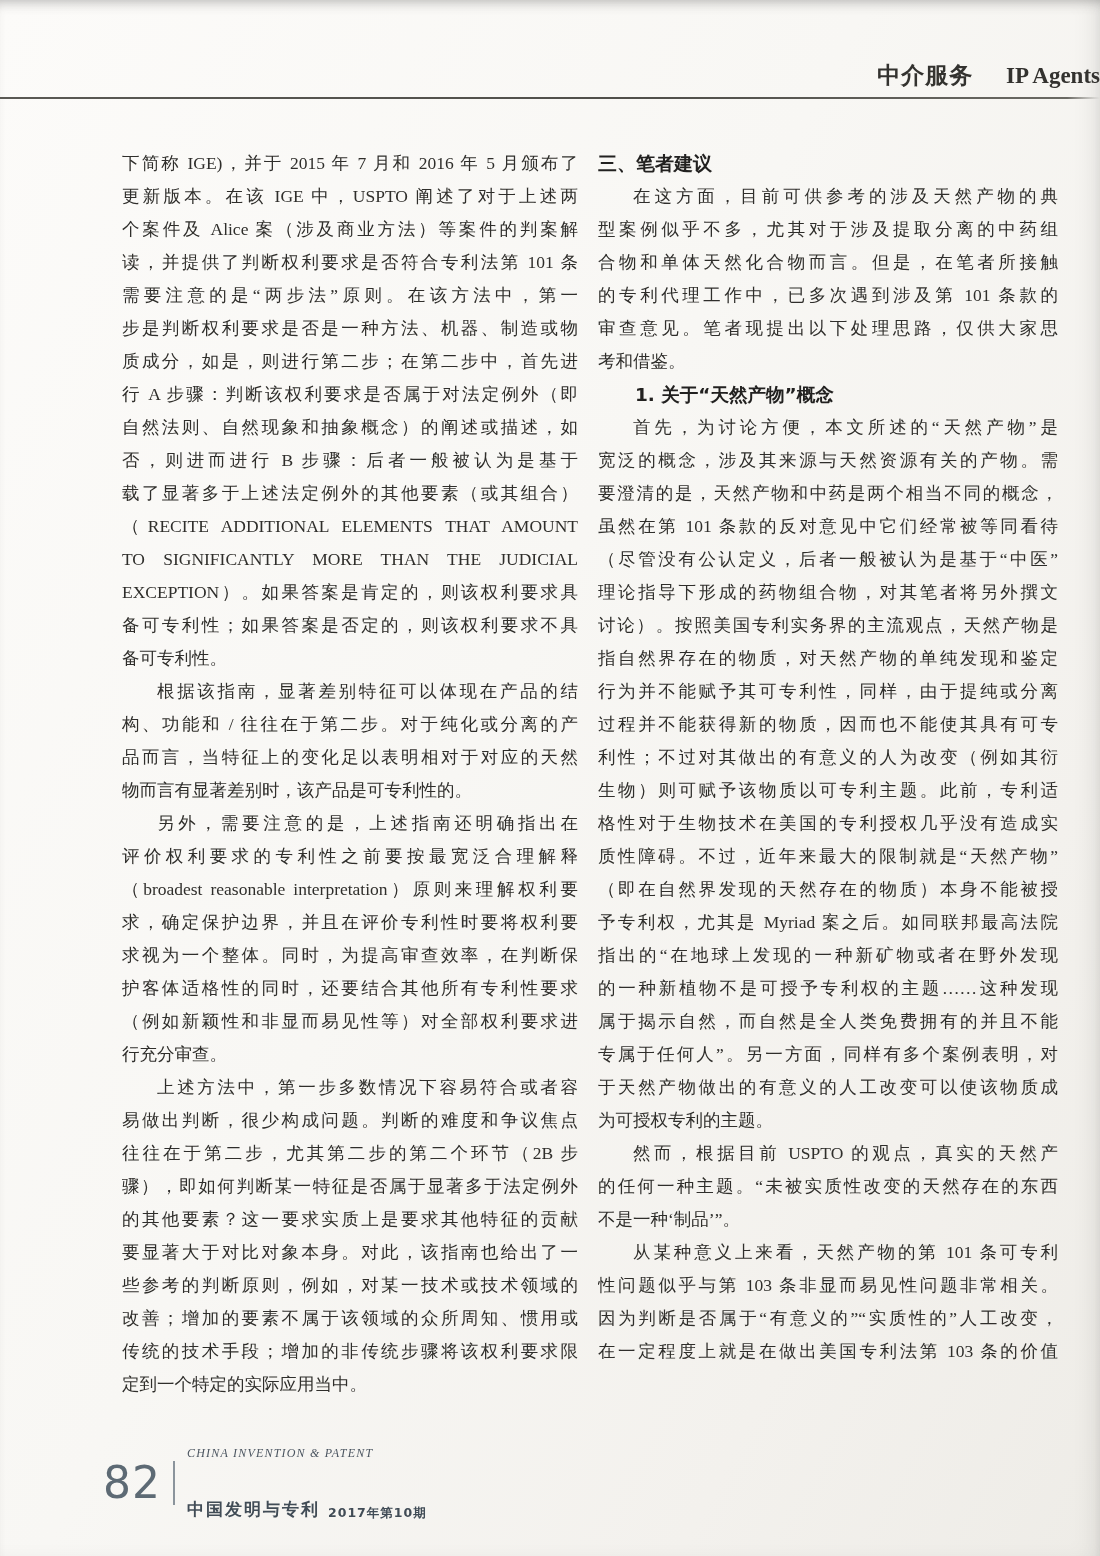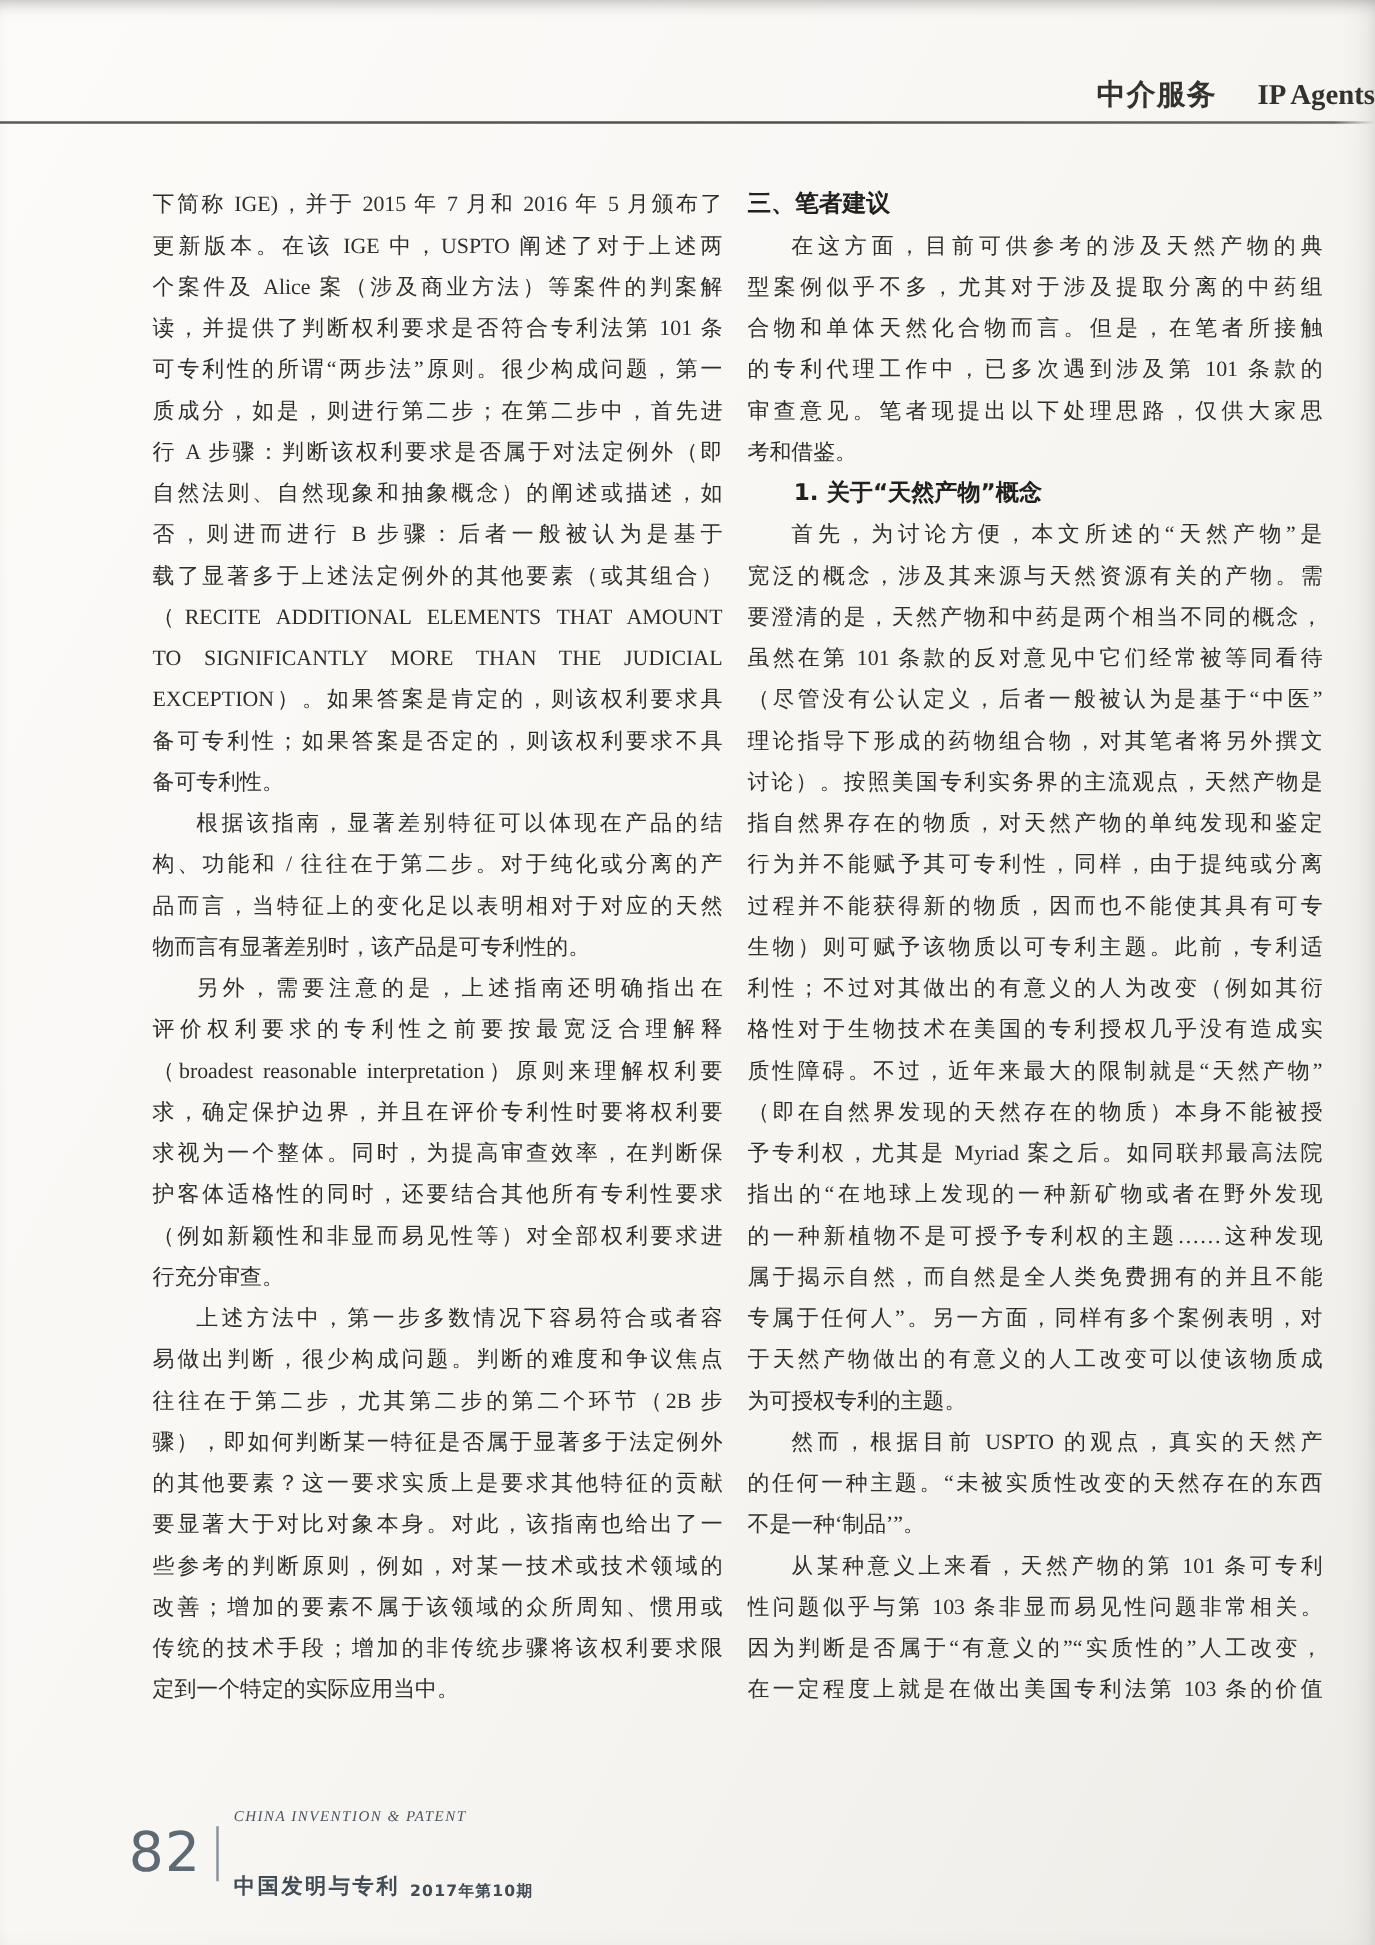--- a/index.html
+++ b/index.html
@@ -81,21 +81,22 @@
     <span class="en">IP Agents</span>
   </div>
   <div class="hdr-rule"></div>
 
   <main>
     <section class="col col-left">
         <div class="line">下简称 IGE)，并于 2015 年 7 月和 2016 年 5 月颁布了</div>
         <div class="line">更新版本。在该 IGE 中，USPTO 阐述了对于上述两</div>
         <div class="line">个案件及 Alice 案（涉及商业方法）等案件的判案解</div>
         <div class="line">读，并提供了判断权利要求是否符合专利法第 101 条</div>
-        <div class="line">可专利性的所谓“两步法”原则。很少构成问题，第一</div>
+        <div class="line">需要注意的是“两步法”原则。在该方法中，第一</div>
+        <div class="line">步是判断权利要求是否是一种方法、机器、制造或物</div>
         <div class="line">质成分，如是，则进行第二步；在第二步中，首先进</div>
         <div class="line">行 A 步骤：判断该权利要求是否属于对法定例外（即</div>
         <div class="line">自然法则、自然现象和抽象概念）的阐述或描述，如</div>
         <div class="line">否，则进而进行 B 步骤：后者一般被认为是基于</div>
         <div class="line">载了显著多于上述法定例外的其他要素（或其组合）</div>
         <div class="line">（RECITE ADDITIONAL ELEMENTS THAT AMOUNT</div>
         <div class="line">TO SIGNIFICANTLY MORE THAN THE JUDICIAL</div>
         <div class="line">EXCEPTION）。如果答案是肯定的，则该权利要求具</div>
         <div class="line">备可专利性；如果答案是否定的，则该权利要求不具</div>
         <div class="line flush">备可专利性。</div>
@@ -134,22 +135,22 @@
         <div class="line indent">首先，为讨论方便，本文所述的“天然产物”是</div>
         <div class="line">宽泛的概念，涉及其来源与天然资源有关的产物。需</div>
         <div class="line">要澄清的是，天然产物和中药是两个相当不同的概念，</div>
         <div class="line">虽然在第 101 条款的反对意见中它们经常被等同看待</div>
         <div class="line">（尽管没有公认定义，后者一般被认为是基于“中医”</div>
         <div class="line">理论指导下形成的药物组合物，对其笔者将另外撰文</div>
         <div class="line">讨论）。按照美国专利实务界的主流观点，天然产物是</div>
         <div class="line">指自然界存在的物质，对天然产物的单纯发现和鉴定</div>
         <div class="line">行为并不能赋予其可专利性，同样，由于提纯或分离</div>
         <div class="line">过程并不能获得新的物质，因而也不能使其具有可专</div>
+        <div class="line">利性；不过对其做出的有意义的人为改变（例如其衍</div>
         <div class="line">生物）则可赋予该物质以可专利主题。此前，专利适</div>
-        <div class="line">利性；不过对其做出的有意义的人为改变（例如其衍</div>
         <div class="line">格性对于生物技术在美国的专利授权几乎没有造成实</div>
         <div class="line">质性障碍。不过，近年来最大的限制就是“天然产物”</div>
         <div class="line">（即在自然界发现的天然存在的物质）本身不能被授</div>
         <div class="line">予专利权，尤其是 Myriad 案之后。如同联邦最高法院</div>
         <div class="line">指出的“在地球上发现的一种新矿物或者在野外发现</div>
         <div class="line">的一种新植物不是可授予专利权的主题……这种发现</div>
         <div class="line">属于揭示自然，而自然是全人类免费拥有的并且不能</div>
         <div class="line">专属于任何人”。另一方面，同样有多个案例表明，对</div>
         <div class="line">于天然产物做出的有意义的人工改变可以使该物质成</div>
         <div class="line flush">为可授权专利的主题。</div>

